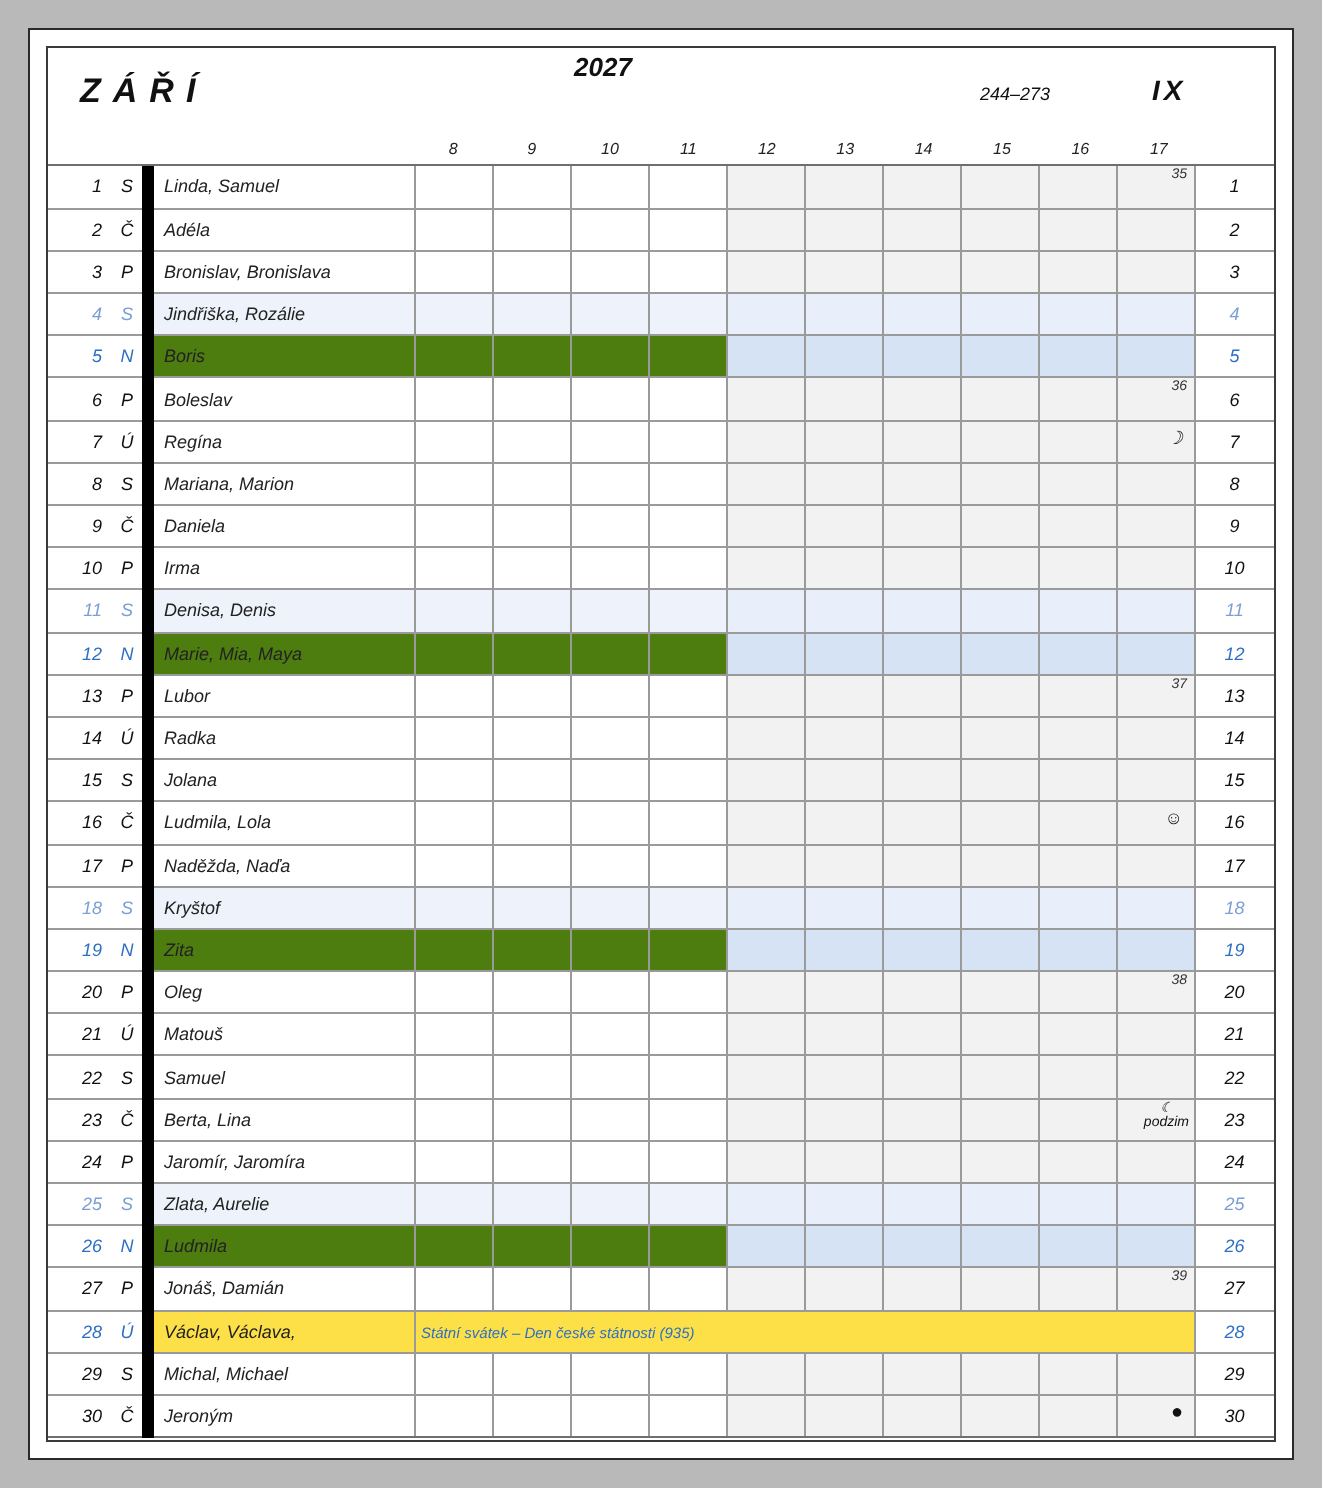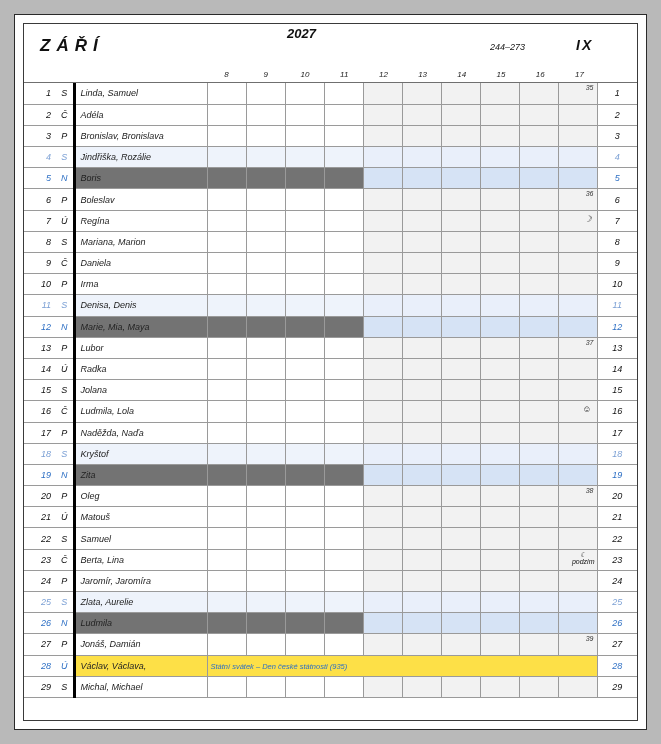--- a/index.html
+++ b/index.html
@@ -115,21 +115,21 @@
     width: 18px;
     text-align: center;
     font-size: 12px;
     color: #111;
   }
   .c-name {
     width: 133px;
     padding-left: 5px !important;
     font-size: 7.5px;
     color: #222;
-    border-left: 3px solid #000000;
+    border-left: 6px solid #000000;
     border-right: 1px solid #9a9a9a;
     white-space: nowrap;
     overflow: hidden;
   }
   .c-slot {
     border-right: 1px solid #9a9a9a;
     position: relative;
   }
   .c-right {
     width: 40px;
@@ -138,21 +138,21 @@
     color: #111;
     border-left: none;
   }
 
   
   tr.sat .c-num, tr.sat .c-dow, tr.sat .c-right { color: #7a9fd4; }
   tr.sun .c-num, tr.sun .c-dow, tr.sun .c-right { color: #2d6fc4; font-weight: normal; }
   tr.hol .c-num, tr.hol .c-dow, tr.hol .c-right { color: #2d6fc4; }
 
   tr.sat .c-slot, tr.sat .c-name { background: #eef3fb; }
-  tr.sun .c-slot, tr.sun .c-name { background: #737373; }
+  tr.sun .c-slot, tr.sun .c-name { background: #4d7c0f; }
   tr.hol .c-slot, tr.hol .c-name { background: #fde047; }
 
   
   td.band { background: #f2f2f2; }
   tr.sat td.band { background: #e9effa; }
   tr.sun td.band { background: #d6e3f5; }
 
   .holiday-text {
     color: #2d6fc4;
     font-size: 7.5px;
@@ -682,20 +682,38 @@
             <td class="c-slot"></td>
             <td class="c-slot"></td>
             <td class="c-slot band"></td>
             <td class="c-slot band"></td>
             <td class="c-slot band"></td>
             <td class="c-slot band"></td>
             <td class="c-slot band"></td>
             <td class="c-slot band"></td>
             <td class="c-right">29</td>
           </tr>
+          <tr class=" lastrow">
+            <td class="c-num">30</td>
+            <td class="c-dow">Č</td>
+            <td class="c-name">Jeroným</td>
+            <td class="c-slot"></td>
+            <td class="c-slot"></td>
+            <td class="c-slot"></td>
+            <td class="c-slot"></td>
+            <td class="c-slot band"></td>
+            <td class="c-slot band"></td>
+            <td class="c-slot band"></td>
+            <td class="c-slot band"></td>
+            <td class="c-slot band"></td>
+            <td class="c-slot band">
+              <span class="moon dark">●</span>
+            </td>
+            <td class="c-right">30</td>
+          </tr>
           <tr class="footrow">
             <td colspan="14">&nbsp;</td>
           </tr>
         </tbody>
     </table>
 
   </div>
 </div>
 
 </body></html>

